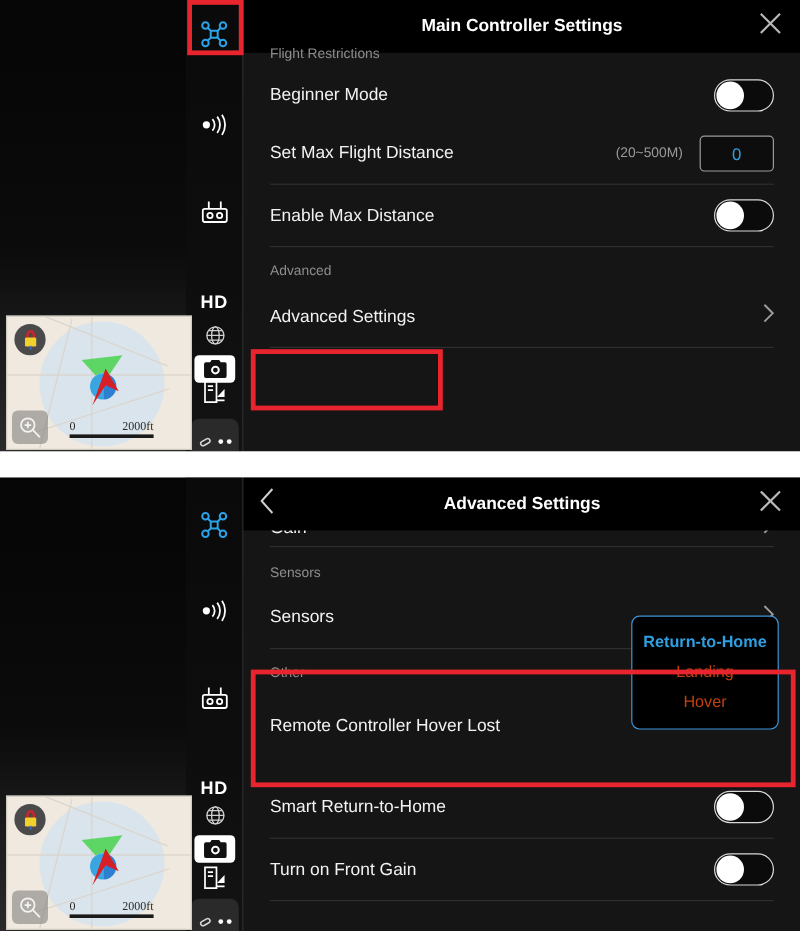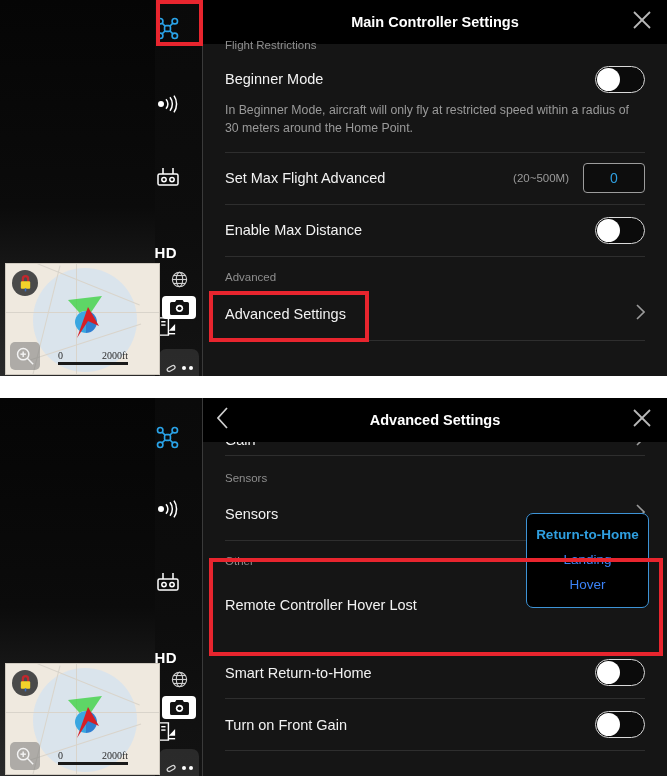--- a/index.html
+++ b/index.html
@@ -28,21 +28,21 @@
 
   
   .rail {
     position: absolute; left: 155px; top: 0; width: 48px; height: 100%;
     background: linear-gradient(180deg,#0a0a0a 0%, #0d0d0d 60%, #131313 100%);
     border-right: 1px solid #3a3a3a;
     display: flex; flex-direction: column; align-items: center;
   }
   .rail-btn {
     width: 48px; height: 50px;
-    display: flex; align-items: center; 
+    display: flex; align-items: center; justify-content: center;
     color: #ffffff;
   }
   .rail-btn.active { color: #2aa3e8; }
   .rail-btn.hd { font-size: 15px; font-weight: 700; letter-spacing: .5px; }
 
   
   .cam-controls {
     position: absolute; right: 0; width: 48px;
     display: flex; flex-direction: column; align-items: center; gap: 4px;
   }
@@ -145,21 +145,21 @@
 
   .chev { color: #9b9b9b; }
 
   
   .picker {
     position: absolute; width: 123px; border: 1.5px solid #3d93d6;
     border-radius: 7px; background: #000; z-index: 8;
     display: flex; flex-direction: column; align-items: center;
     justify-content: center; padding: 7px 0 9px;
   }
-  .picker-opt { font-size: 13.5px; color: #3b82f6; padding: 5px 0; text-align: center; }
+  .picker-opt { font-size: 13.5px; color: #c2410c; padding: 5px 0; text-align: center; }
   .picker-opt.selected { color: #2f9fe0; font-weight: 700; }
 
   
   .anno { position: absolute; border: 4px solid #e8252e; z-index: 20; pointer-events: none; }
 </style>
 </head>
 <body>
 
 <div class="screen">
 
@@ -294,26 +294,23 @@
       <div class="sheet-body">
         <div class="sect-label clipped">Flight Restrictions</div>
 
         <div class="row" style="height:46px;">
           <span class="row-label">Beginner Mode</span>
           <div class="toggle">
             <span class="knob"></span>
           </div>
         </div>
 
-        <div style="margin:0 22px 0 22px; padding-bottom:14px; border-bottom:1px solid #2e2e2e;">
-          <p style="color:#9a9a9a; font-size:12.3px; line-height:1.45;">In Beginner Mode, aircraft will only fly at restricted speed within a radius of 30 meters around the Home Point.</p>
-        </div>
 
         <div class="row divided">
-          <span class="row-label">Set Max Flight Advanced</span>
+          <span class="row-label">Set Max Flight Distance</span>
           <div class="row-right">
             <span class="hint">(20~500M)</span>
             <div class="numbox">
               <span>0</span>
             </div>
           </div>
         </div>
 
         <div class="row divided">
           <span class="row-label">Enable Max Distance</span>

